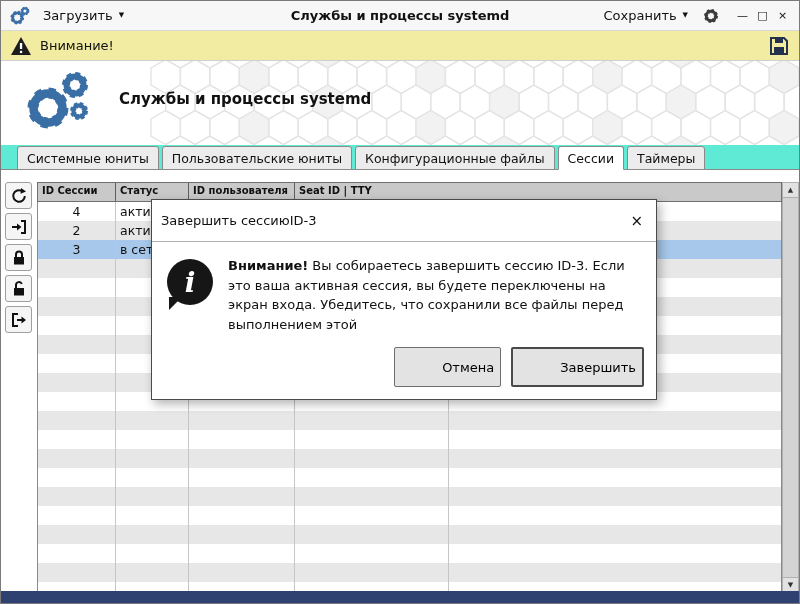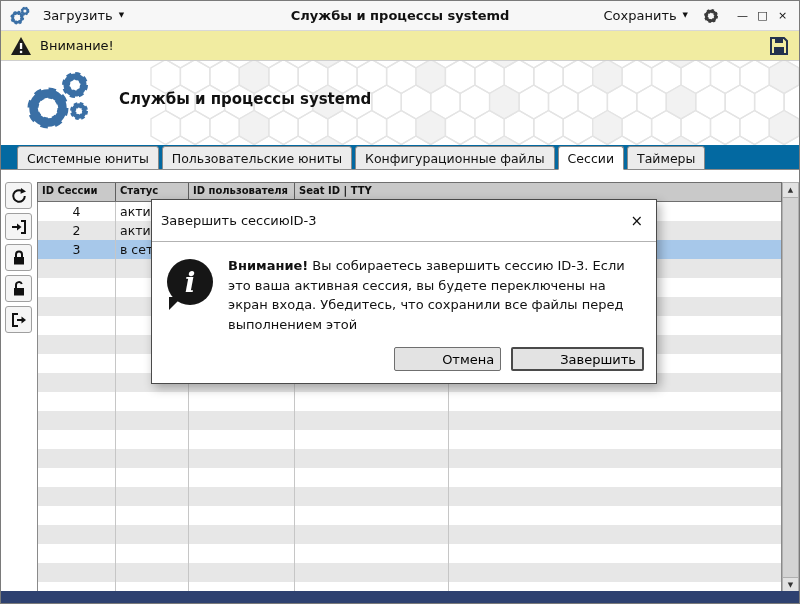--- a/index.html
+++ b/index.html
@@ -43,21 +43,21 @@
   }
   .hexes { position:absolute; inset:0; pointer-events:none; }
   .logo { position:relative; flex:0 0 auto; display:flex; }
   .h-text { position:relative; }
   .h-title { font-size:15px; font-weight:bold; margin-bottom:9px; }
   .h-sub { font-size:13px; }
 
   
   .tabbar {
     display:flex; gap:3px; padding-left:16px; height:25px;
-    align-items:flex-end; border-bottom:1px solid #8a8a8a; background:#0369a1;
+    align-items:flex-end; border-bottom:1px solid #8a8a8a; background:#5eead4;
   }
   .tab {
     font-size:12.5px; padding:4px 9px 3px; border:1px solid #8a8a8a;
     border-radius:3px 3px 0 0; background:#ececec; margin-bottom:-1px;
     border-bottom:1px solid #8a8a8a; white-space:nowrap; cursor:default;
   }
   .tab.active { background:#fff; border-bottom-color:#fff; }
 
   
   .main { display:flex; height:423px; }
@@ -110,21 +110,21 @@
     font-family:"DejaVu Serif", serif; font-style:italic; font-weight:bold; font-size:28px;
     position:relative;
   }
   .info-icon::after {
     content:""; position:absolute; left:2px; bottom:-5px; width:0; height:0;
     border-top:13px solid #161616; border-right:13px solid transparent;
   }
   .dlg-msg { font-size:13px; line-height:1.5; }
   .dlg-buttons { display:flex; justify-content:flex-end; gap:10px; padding:7px 12px 12px; }
   .dlg-btn {
-    min-width:93px; height:24px; background:#e3e3e3; border:1px solid #6f6f6f;
+    min-width:93px; height:40px; background:#e3e3e3; border:1px solid #6f6f6f;
     font-size:13px; font-family:inherit; border-radius:2px;padding-left:47px;
   }
   .dlg-btn.primary { border:2px solid #4a4a4a; }
 </style>
 </head>
 <body>
 
 <div class="window">
 
   <div class="titlebar">

